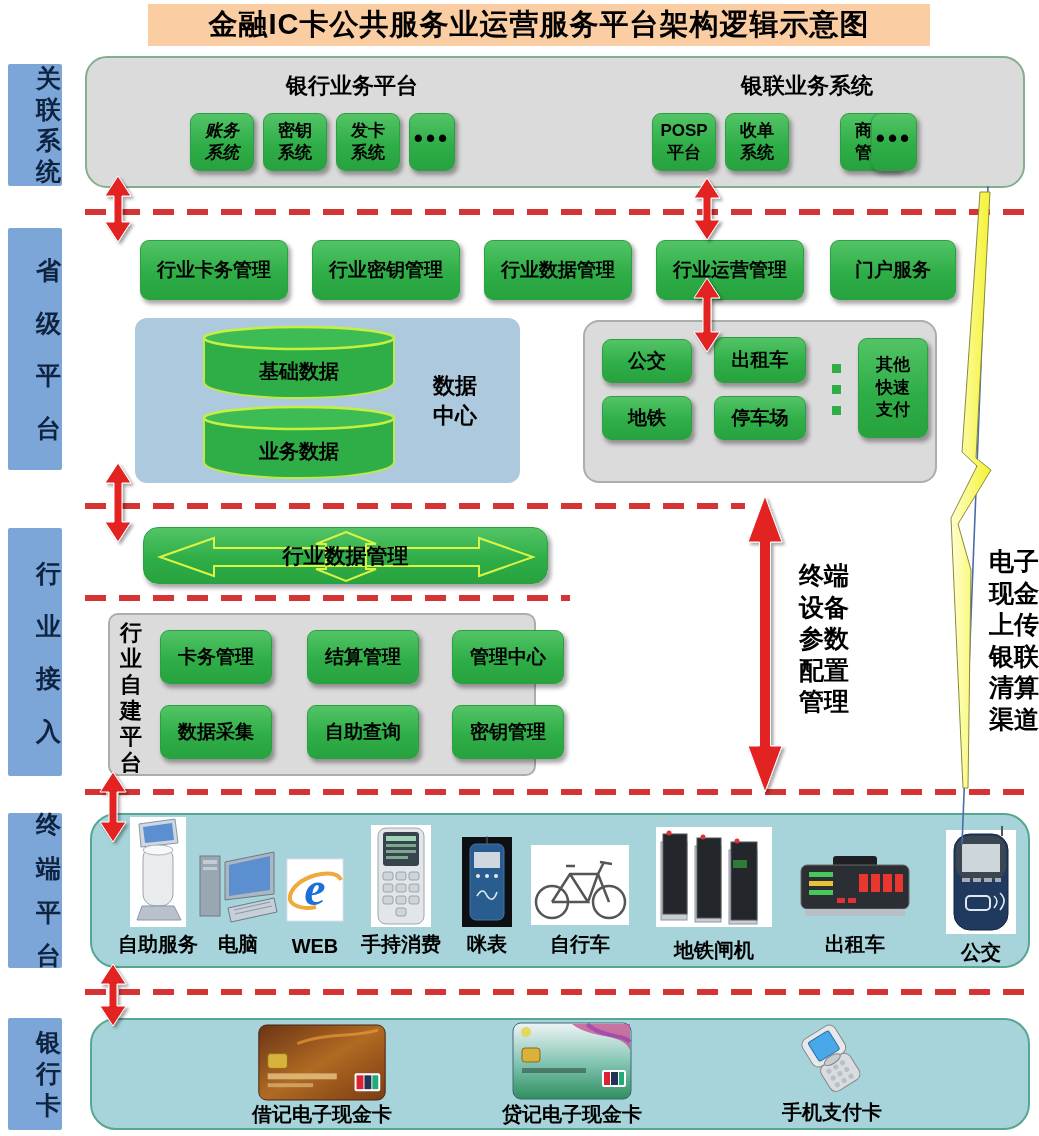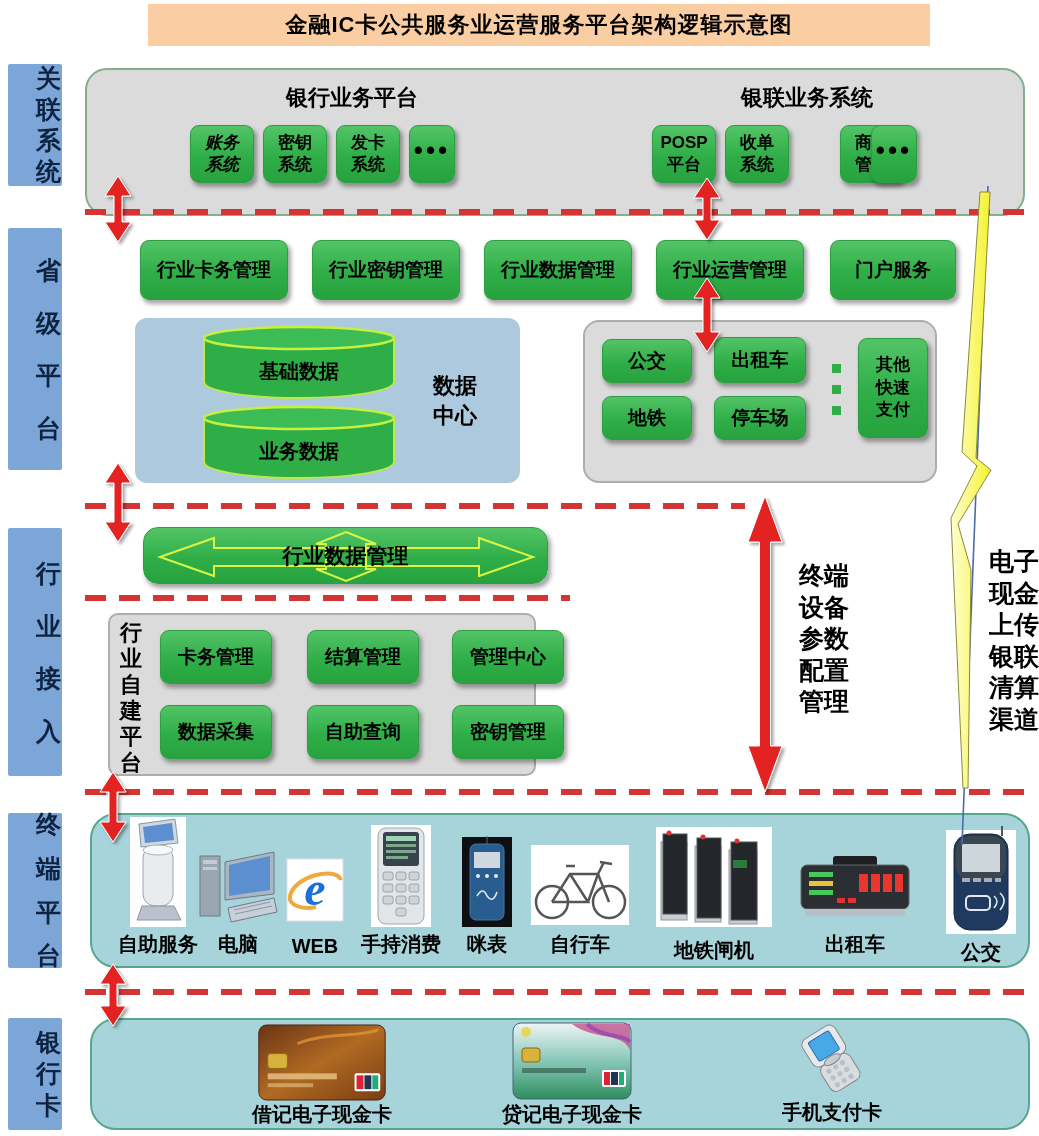--- a/index.html
+++ b/index.html
@@ -1,21 +1,21 @@
 <!DOCTYPE html>
 <html><head>
 <meta charset="utf-8">
 <style>
   html,body{margin:0;padding:0;background:#fff;}
   #canvas{position:relative;width:1039px;height:1136px;background:#fff;overflow:hidden;
           font-family:"Liberation Sans","DejaVu Sans",sans-serif;color:#000;}
   .abs{position:absolute;box-sizing:border-box;}
   .pre{white-space:pre-line;}
   .ctr{display:flex;align-items:center;justify-content:center;text-align:center;}
-  .title{background:#FACDA2;font-size:22px;font-weight:bold;letter-spacing:1px;}
+  .title{background:#FACDA2;font-size:29px;font-weight:bold;letter-spacing:1px;}
   .side{background:#7CA6D8;color:#0e2340;font-weight:bold;font-size:25px;border-radius:2px;justify-content:flex-end;}
   .side .vtxt{width:27px;word-break:break-all;line-height:1.25;text-align:center;}
   .side .vtall{line-height:2.1;}
   .side .vmid{line-height:1.75;}
   .grayband{background:#DBDBDB;border:2px solid #84AE8C;border-radius:22px;}
   .graybox{background:#DBDBDB;border:2px solid #A9AFA9;border-radius:16px;}
   .blueband{background:#ACC9DE;border-radius:12px;}
   .tealband{background:#A7D4DA;border:2px solid #57A78F;border-radius:26px;}
   .gbox{background:linear-gradient(180deg,#53C466 0%,#2FAE48 55%,#27A23E 100%);
         border:1px solid #2E9E44;border-radius:9px;box-shadow:2.5px 3.5px 4px rgba(0,0,0,.35);
@@ -50,21 +50,21 @@
   <div class="abs ctr side" style="left:8px;top:528px;width:54px;height:248px;">
     <div class="vtxt vtall">行业接入</div>
     </div>
   <div class="abs ctr side" style="left:8px;top:813px;width:54px;height:155px;">
     <div class="vtxt vmid">终端平台</div>
     </div>
   <div class="abs ctr side" style="left:8px;top:1018px;width:54px;height:112px;">
     <div class="vtxt">银行卡</div>
     </div>
 
-  <div class="abs grayband" style="left:85px;top:68px;width:940px;height:148px;padding-left:32px;">
+  <div class="abs grayband" style="left:85px;top:56px;width:940px;height:132px;padding-left:32px;">
     <div class="abs ctr sect-title" style="left:115px;top:12px;width:300px;height:32px;">银行业务平台</div>
     <div class="abs ctr gbox sm pre" style="left:103px;top:55px;width:64px;height:58px;font-style:italic;">账务
 系统</div>
     <div class="abs ctr gbox sm pre" style="left:176px;top:55px;width:64px;height:58px;">密钥
 系统</div>
     <div class="abs ctr gbox sm pre" style="left:249px;top:55px;width:64px;height:58px;">发卡
 系统</div>
     <div class="abs ctr gbox dots" style="left:322px;top:55px;width:46px;height:58px;">•••</div>
 
     <div class="abs ctr sect-title" style="left:570px;top:12px;width:300px;height:32px;">银联业务系统</div>

